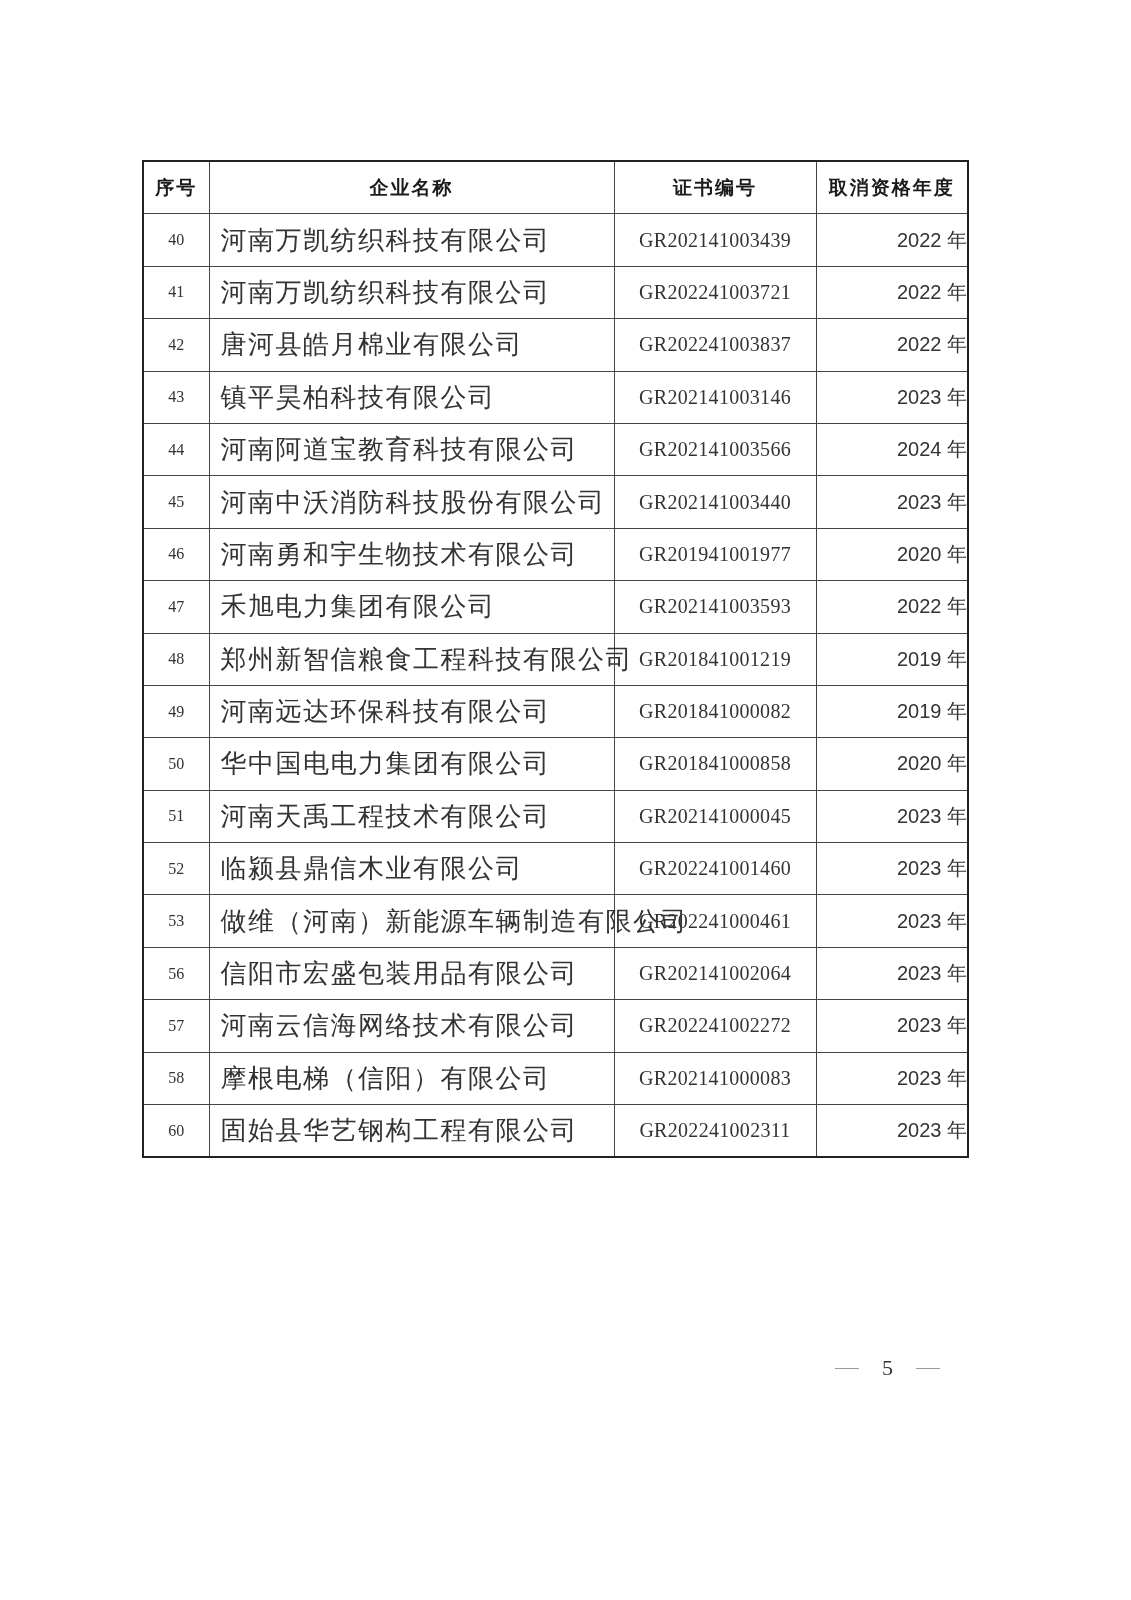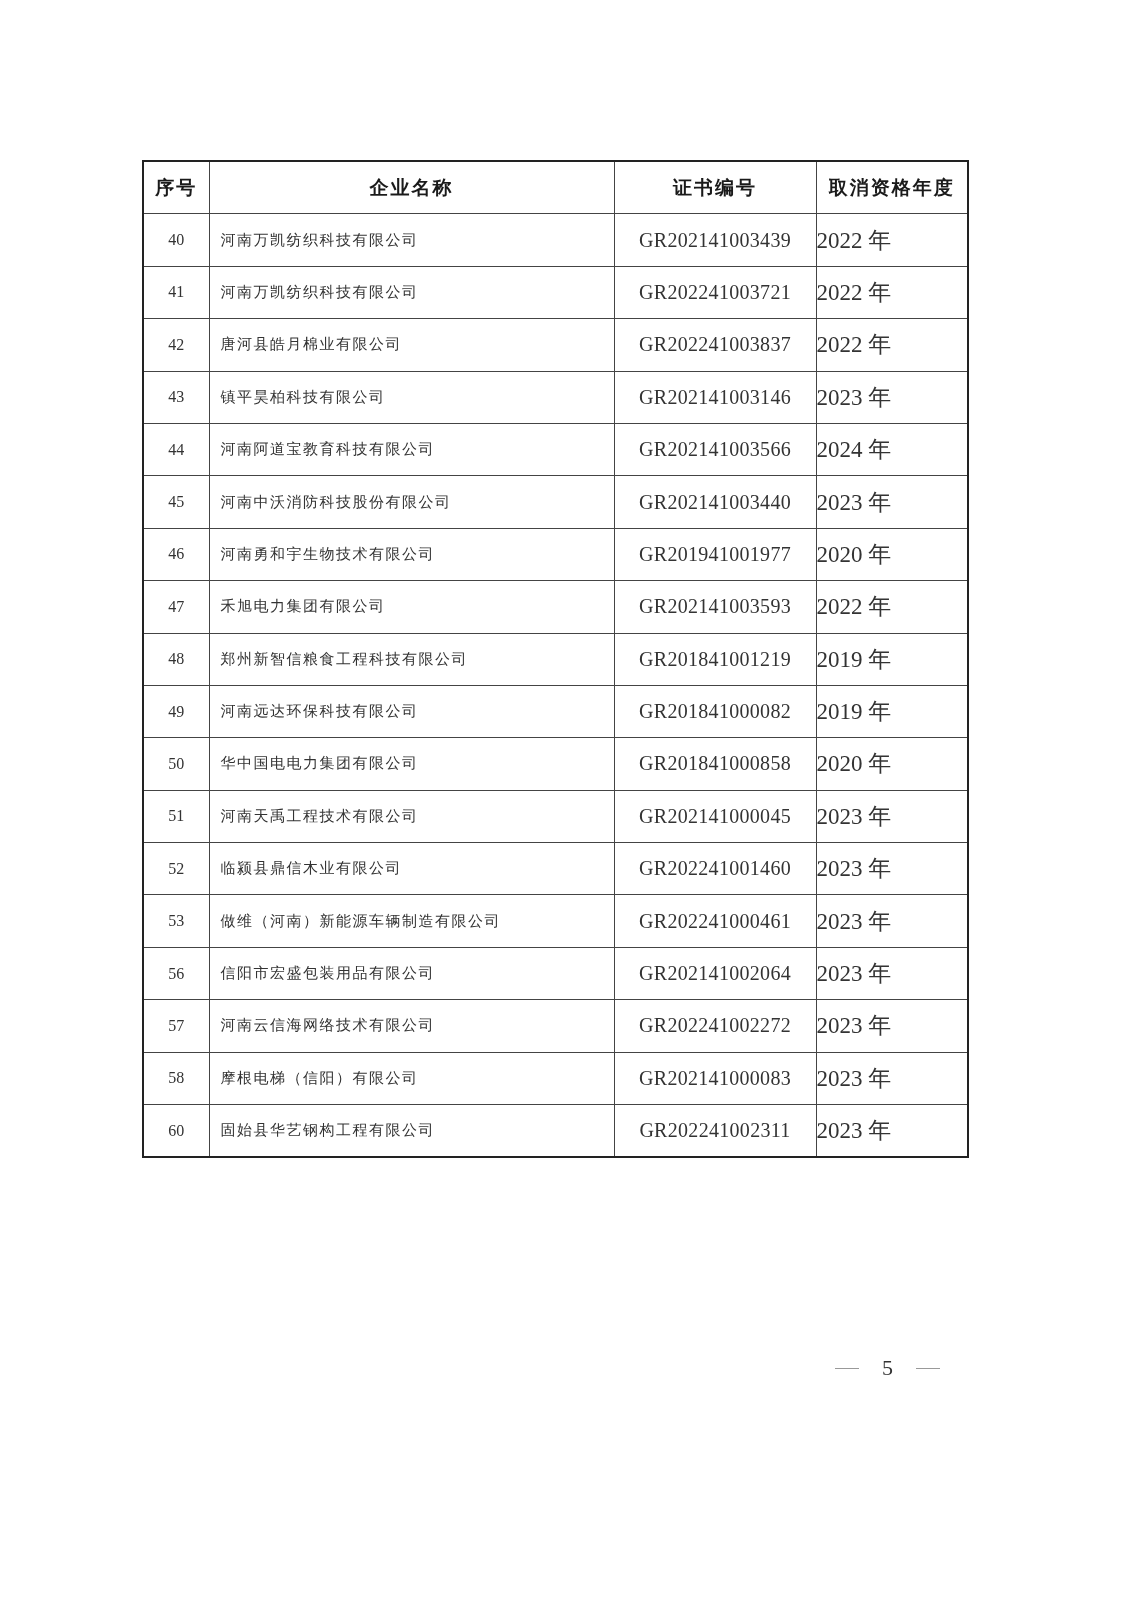--- a/index.html
+++ b/index.html
@@ -7,23 +7,23 @@
          font-family: "DejaVu Serif", "Liberation Serif", serif; color: #222; }
   .table-wrap { position: absolute; left: 142px; top: 160px; width: 825px; }
   table { border-collapse: collapse; width: 825px; table-layout: fixed;
           border: 2px solid #222; }
   col.c1 { width: 66px; } col.c2 { width: 405px; } col.c3 { width: 202px; } col.c4 { width: 152px; }
   th, td { border: 1px solid #444; height: 51.4px; padding: 0; vertical-align: middle; }
   th { font-family: "DejaVu Sans", "Liberation Sans", sans-serif; font-weight: bold;
        font-size: 19px; letter-spacing: 2px; text-align: center; color: #1a1a1a; }
   td { font-size: 19px; color: #333; }
   td.num { text-align: center; font-family: "Liberation Serif", serif; font-size: 16px; }
-  td.name { text-align: left; padding-left: 11px; letter-spacing: 1.5px; white-space: nowrap; font-family: "DejaVu Serif", serif; font-size: 15px; }
+  td.name { text-align: left; padding-left: 11px; letter-spacing: 1.5px; white-space: nowrap; font-family: "DejaVu Serif", serif; font-size: 26px; }
   td.cert { text-align: center; font-family: "Liberation Serif", serif; font-size: 20px; letter-spacing: 0.3px; }
-  td.year { text-align: left; font-family: Liberation Serif, serif; font-size: 23px; }
+  td.year { text-align: right; font-family: Liberation Sans, sans-serif; font-size: 20px; }
   .page-num { position: absolute; top: 1354px; left: 835px; width: 105px; height: 28px;
               display: flex; align-items: center; justify-content: space-between;
               font-family: "Liberation Serif", serif; font-size: 22px; color: #333; }
   .dash { display: inline-block; width: 24px; height: 1px; background: #999; }
 </style>
 </head>
 <body>
 
 <div class="table-wrap">
   <table>

